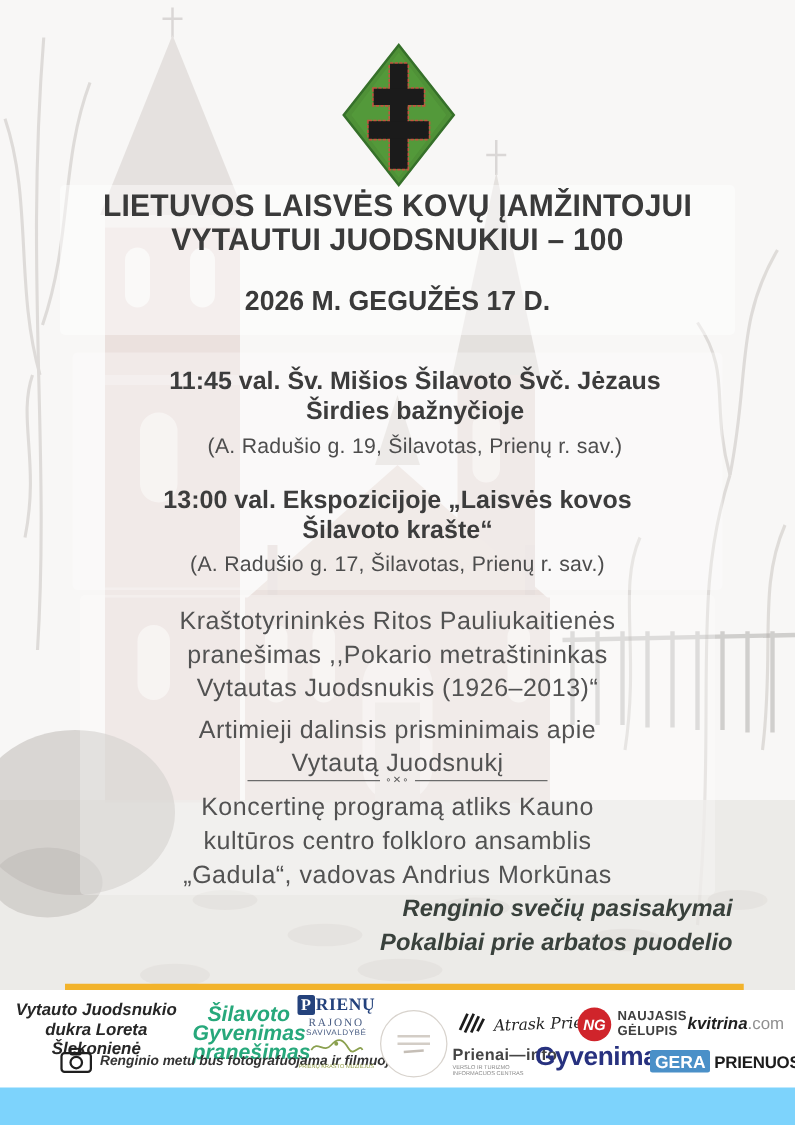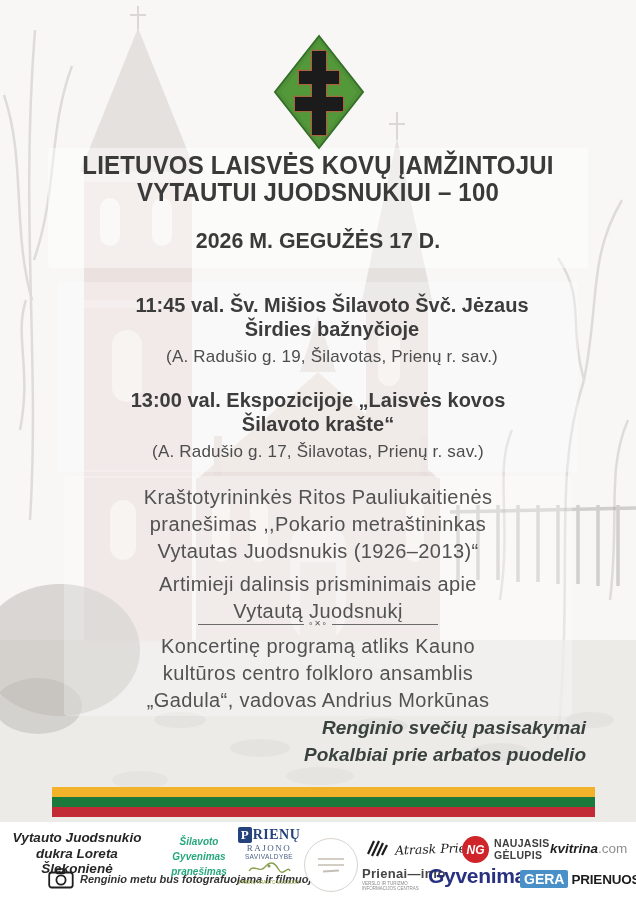--- a/index.html
+++ b/index.html
@@ -1,17 +1,17 @@
 <!DOCTYPE html>
 <html><head>
 <meta charset="utf-8">
 <style>
   html,body{margin:0;padding:0;background:#e9e9e9;}
   .poster{
-    position:relative;width:636px;height:900px;background:#ffffff;overflow:hidden;
+    position:relative;width:636px;height:900px;background:#7dd3fc;overflow:hidden;
     font-family:"Liberation Sans",sans-serif;margin:0 auto;
   }
   .bg{position:absolute;left:0;top:0;}
   .emblem{position:absolute;left:272px;top:34px;width:94px;height:116px;}
 
   .center{position:absolute;left:0;right:0;text-align:center;}
   .title{top:152px;font-size:25px;line-height:26.5px;font-weight:700;color:#3a3a3a;
          transform:scaleX(.96);letter-spacing:.2px;}
   .date{top:228px;font-size:22px;font-weight:700;color:#3a3a3a;transform:scaleX(.97);}
 
@@ -31,27 +31,27 @@
 
   .guests{position:absolute;right:50px;top:714px;text-align:right;font-style:italic;
           font-weight:700;font-size:19px;line-height:27px;color:#39413c;}
 
   .flag{position:absolute;left:52px;top:787px;width:543px;}
   .flag div{height:10px;}
   .flag .y{background:#F2B32B;}
   .flag .g{background:#1B7A3B;}
   .flag .r{background:#C22A35;}
 
-  .footer{position:absolute;left:0;top:822px;width:556px;height:78px;background:#fff;}
+  .footer{position:absolute;left:0;top:792px;width:636px;height:78px;background:#fff;}
   .footer > div{position:absolute;}
 
   .family{left:12px;top:8px;width:130px;text-align:center;font-weight:700;font-style:italic;
           font-size:13.5px;line-height:15.5px;color:#262626;}
   .community{left:154px;top:12px;width:90px;text-align:center;font-weight:700;font-style:italic;
-          font-size:10px;line-height:15px;color:#27a87b;}
+          font-size:17px;line-height:15px;color:#27a87b;}
   .camera-note{left:14px;top:46px;display:flex;align-items:center;gap:6px;padding-left:34px;}
   .camera-note span{font-size:11px;font-weight:700;font-style:italic;color:#333;}
 
   .muni{left:236px;top:4px;width:66px;text-align:center;}
   .muni-top{font-family:"Liberation Serif",serif;color:#24427c;line-height:16px;}
   .muni-p{display:inline-block;background:#24427c;color:#fff;font-weight:700;font-size:13px;
           padding:0 3px;border-radius:2px;margin-right:1px;}
   .muni-rest{font-size:14px;font-weight:700;letter-spacing:.5px;}
   .muni-l2{font-family:"Liberation Serif",serif;font-size:9px;color:#4a5e84;letter-spacing:1.5px;line-height:10px;}
   .muni-l3{font-size:6.5px;color:#4a5e84;letter-spacing:.4px;line-height:8px;}

